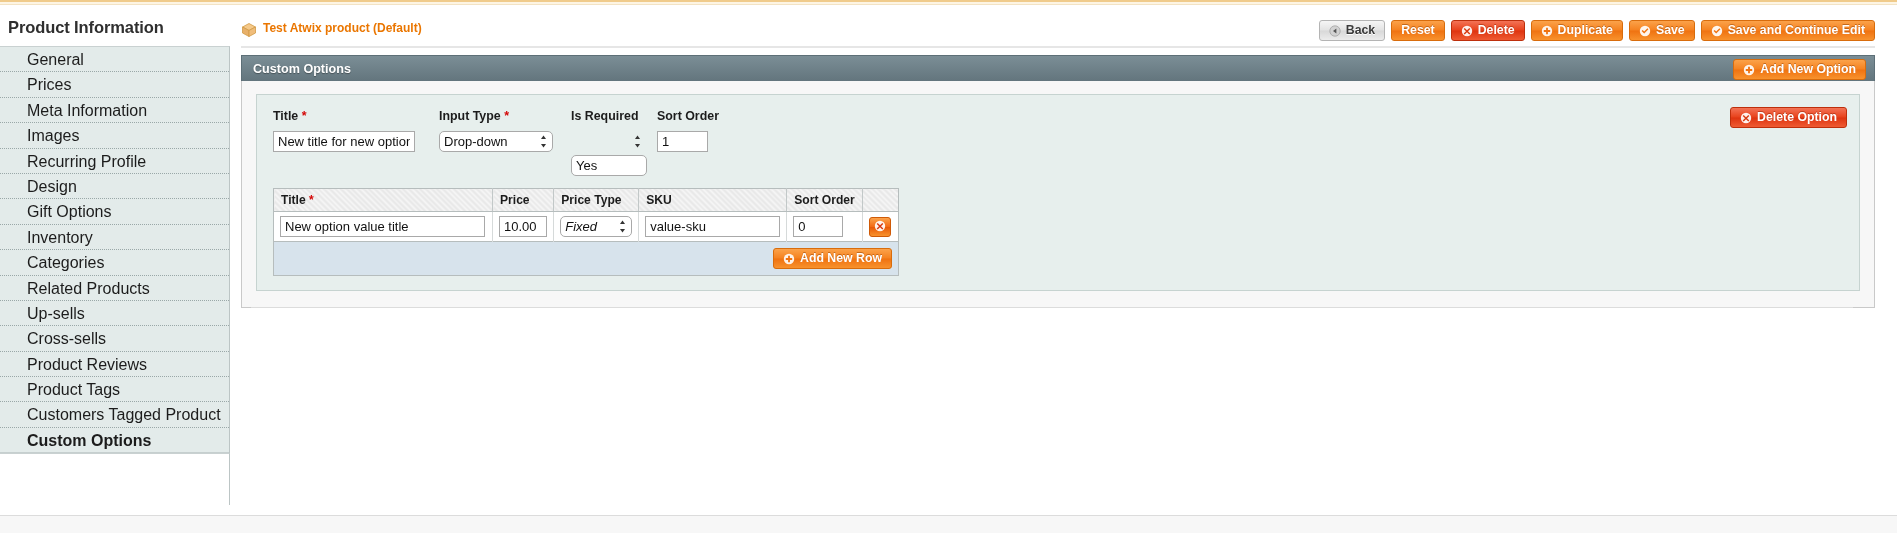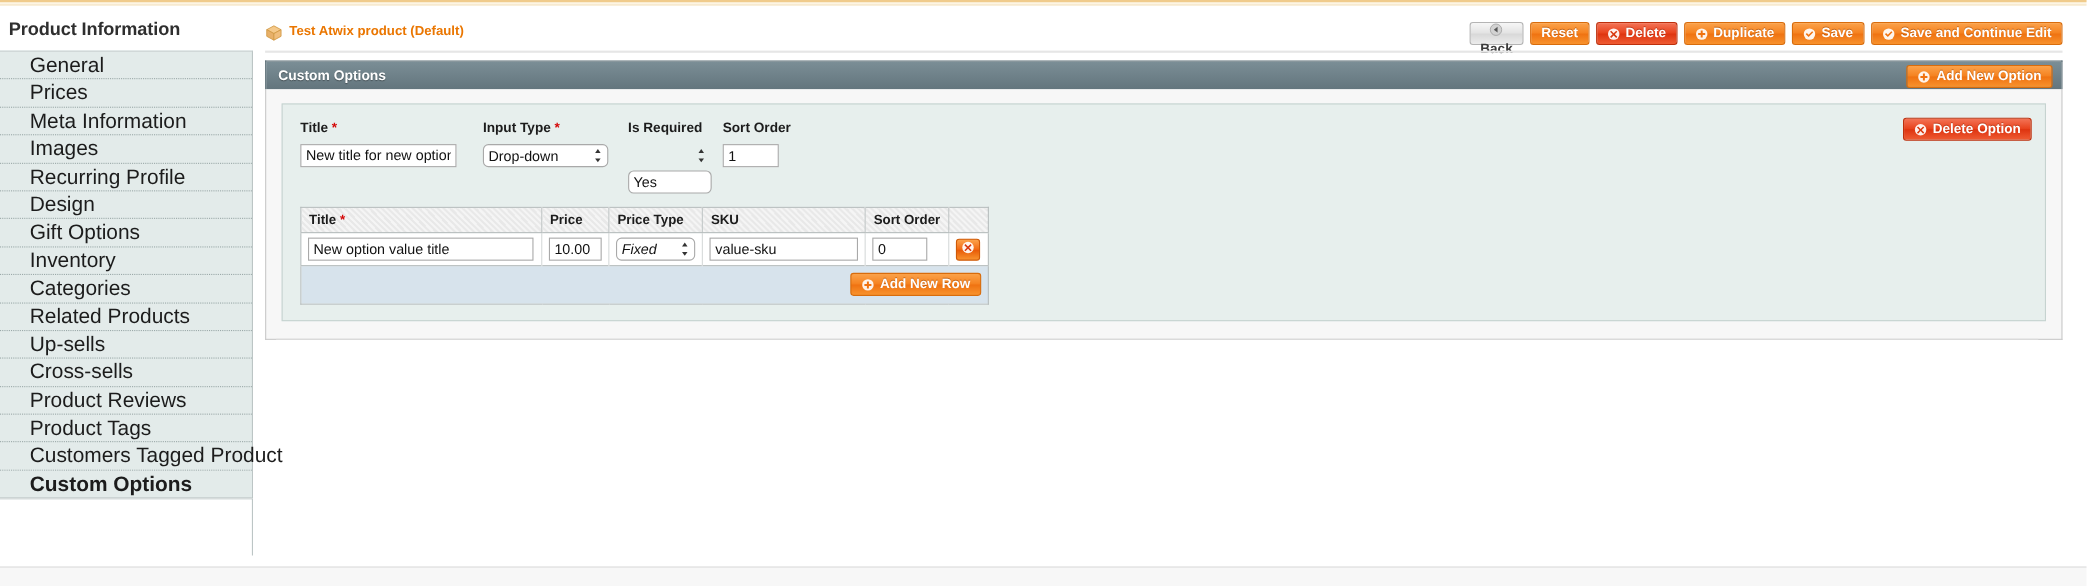--- a/index.html
+++ b/index.html
@@ -29,21 +29,21 @@
     padding: 4px 0 9px 8px; letter-spacing: -0.1px;
   }
   .sidebar-list {
     border-top: 1px solid #c9d1d1;
     border-right: 1px solid #bcc5c5;
     background: #e3ebea;
   }
   .sidebar-item {
     height: 25.4px; line-height: 25.4px;
     padding-left: 27px;
-    font-size: 19px; color: #1c1c1c;
+    font-size: 16px; color: #1c1c1c;
     border-bottom: 1px dotted #9aa8a8;
     white-space: nowrap;
     cursor: pointer;
   }
   .sidebar-item:last-child { border-bottom: none; }
   .sidebar-item.active {
     font-weight: bold; background: #e3ebea;
     border-bottom: 1px solid #c6cfcf;
   }
   .sidebar-blank {
@@ -77,21 +77,20 @@
     display: inline-flex; align-items: center; gap: 5px;
     height: 21px; padding: 0 9px;
     font-size: 12.3px; font-weight: bold;
     border-radius: 3px; cursor: pointer; white-space: nowrap;
     line-height: 1;
   }
   .btn-grey {
     background: linear-gradient(to bottom,#f6f6f6 0%,#e3e3e3 48%,#d8d8d8 52%,#ececec 100%);
     border: 1px solid #b4b4b4; color: #3b3b3b;
     text-shadow: 0 1px 0 #fff;
-    flex-direction: column;
   }
   .btn-orange {
     background: linear-gradient(to bottom,#fba24a 0%,#f58220 48%,#ef7211 52%,#f8922d 100%);
     border: 1px solid #d86c0c; color: #ffffff;
     text-shadow: 0 -1px 0 rgba(140,60,0,.5);
   }
   .btn-red {
     background: linear-gradient(to bottom,#f37356 0%,#e8421c 48%,#de3410 52%,#ef5b33 100%);
     border: 1px solid #bd2f0c; color: #ffffff;
     text-shadow: 0 -1px 0 rgba(140,30,0,.5);

